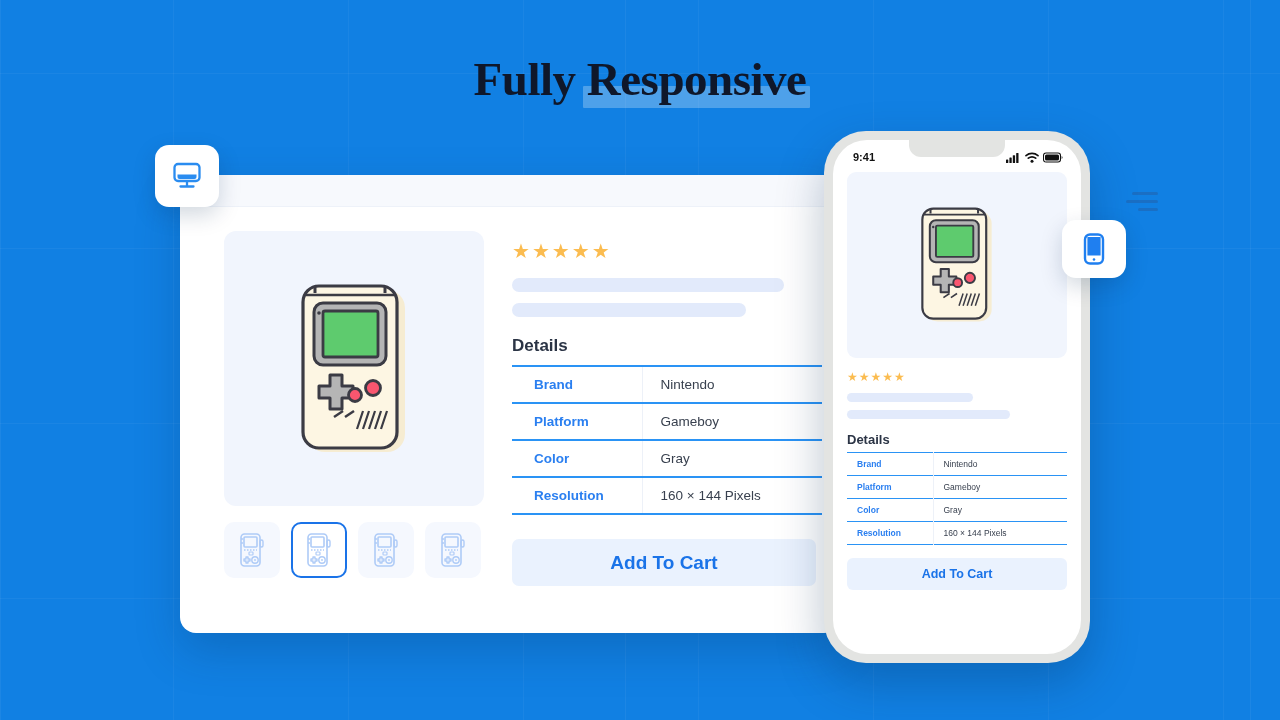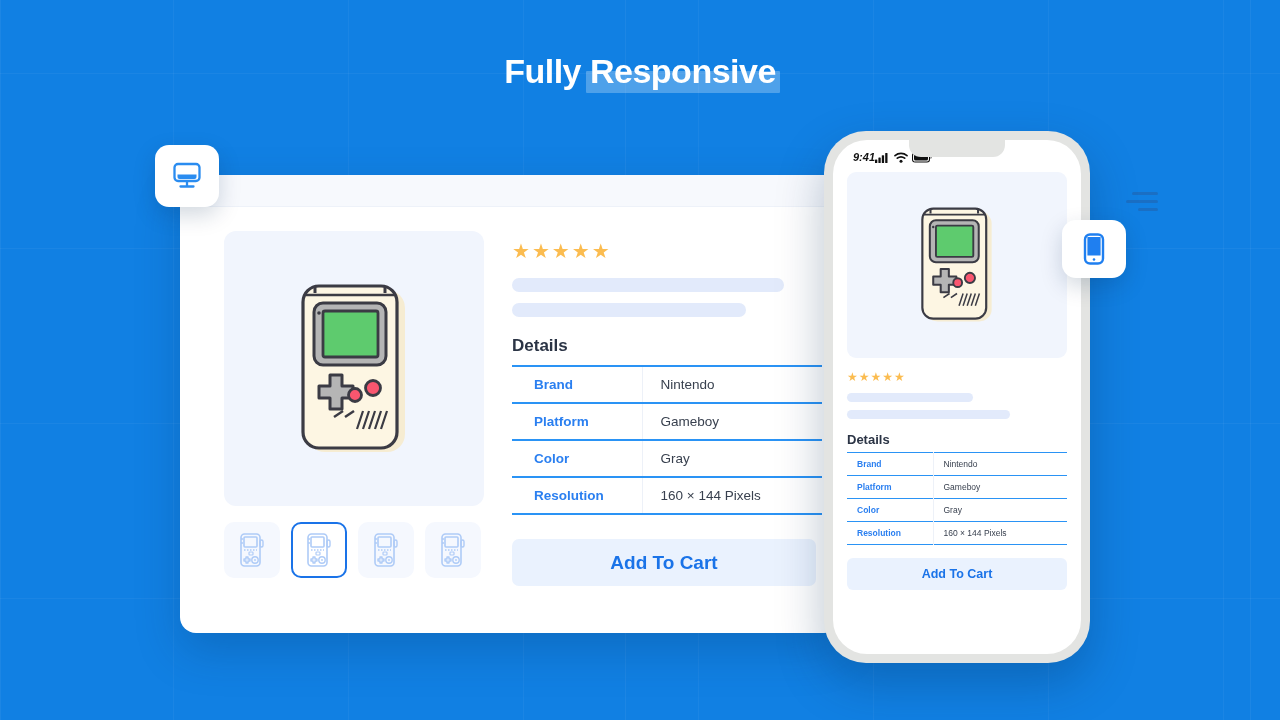--- a/index.html
+++ b/index.html
@@ -29,22 +29,23 @@
     background-position: 0 0;
   }
 
   
   .title-wrap {
     position: absolute; top: 52px; left: 0; width: 1280px;
     text-align: center;
   }
   .title {
     display: inline-block; position: relative;
-    font-size: 34px; font-weight: bold; color: #ffffff;
+    font-size: 47px; font-weight: bold; color: #0f172a;
     letter-spacing: -0.5px;
+    font-family: Liberation Serif, serif;
   }
   .title .hl {
     position: relative; display: inline-block;
   }
   .title .hl::before {
     content: ""; position: absolute;
     left: -4px; right: -4px; bottom: -2px; height: 22px;
     background: rgba(255,255,255,0.26);
     border-radius: 1px;
     z-index: 0;
@@ -154,22 +155,22 @@
     width: 100%; height: 100%;
     background: #ffffff; border-radius: 34px; overflow: hidden;
     position: relative;
   }
   .notch {
     position: absolute; left: 50%; transform: translateX(-50%); top: 0;
     width: 96px; height: 17px; background: #e3e4e2;
     border-bottom-left-radius: 12px; border-bottom-right-radius: 12px;
   }
   .status-bar {
-    display: flex; align-items: center; 
-    padding: 8px 18px 0 20px; height: 26px; font-style: italic;
+    display: flex; align-items: center; justify-content: space-between;
+    padding: 8px 18px 0 20px; height: 26px;
   }
   .status-time { font-size: 11px; font-weight: bold; color: #111; }
   .status-icons { display: flex; align-items: flex-end; gap: 4px; }
   .phone-content { padding: 6px 14px 0 14px; }
   .p-image {
     width: 100%; height: 186px; background: #f1f5fd; border-radius: 9px;
     display: flex; align-items: center; justify-content: center;
   }
   .p-stars { color: #fbbc50; font-size: 12px; letter-spacing: 1px; margin-top: 13px; line-height: 1; }
   .p-ph { height: 9px; border-radius: 5px; background: #e2eafb; }

